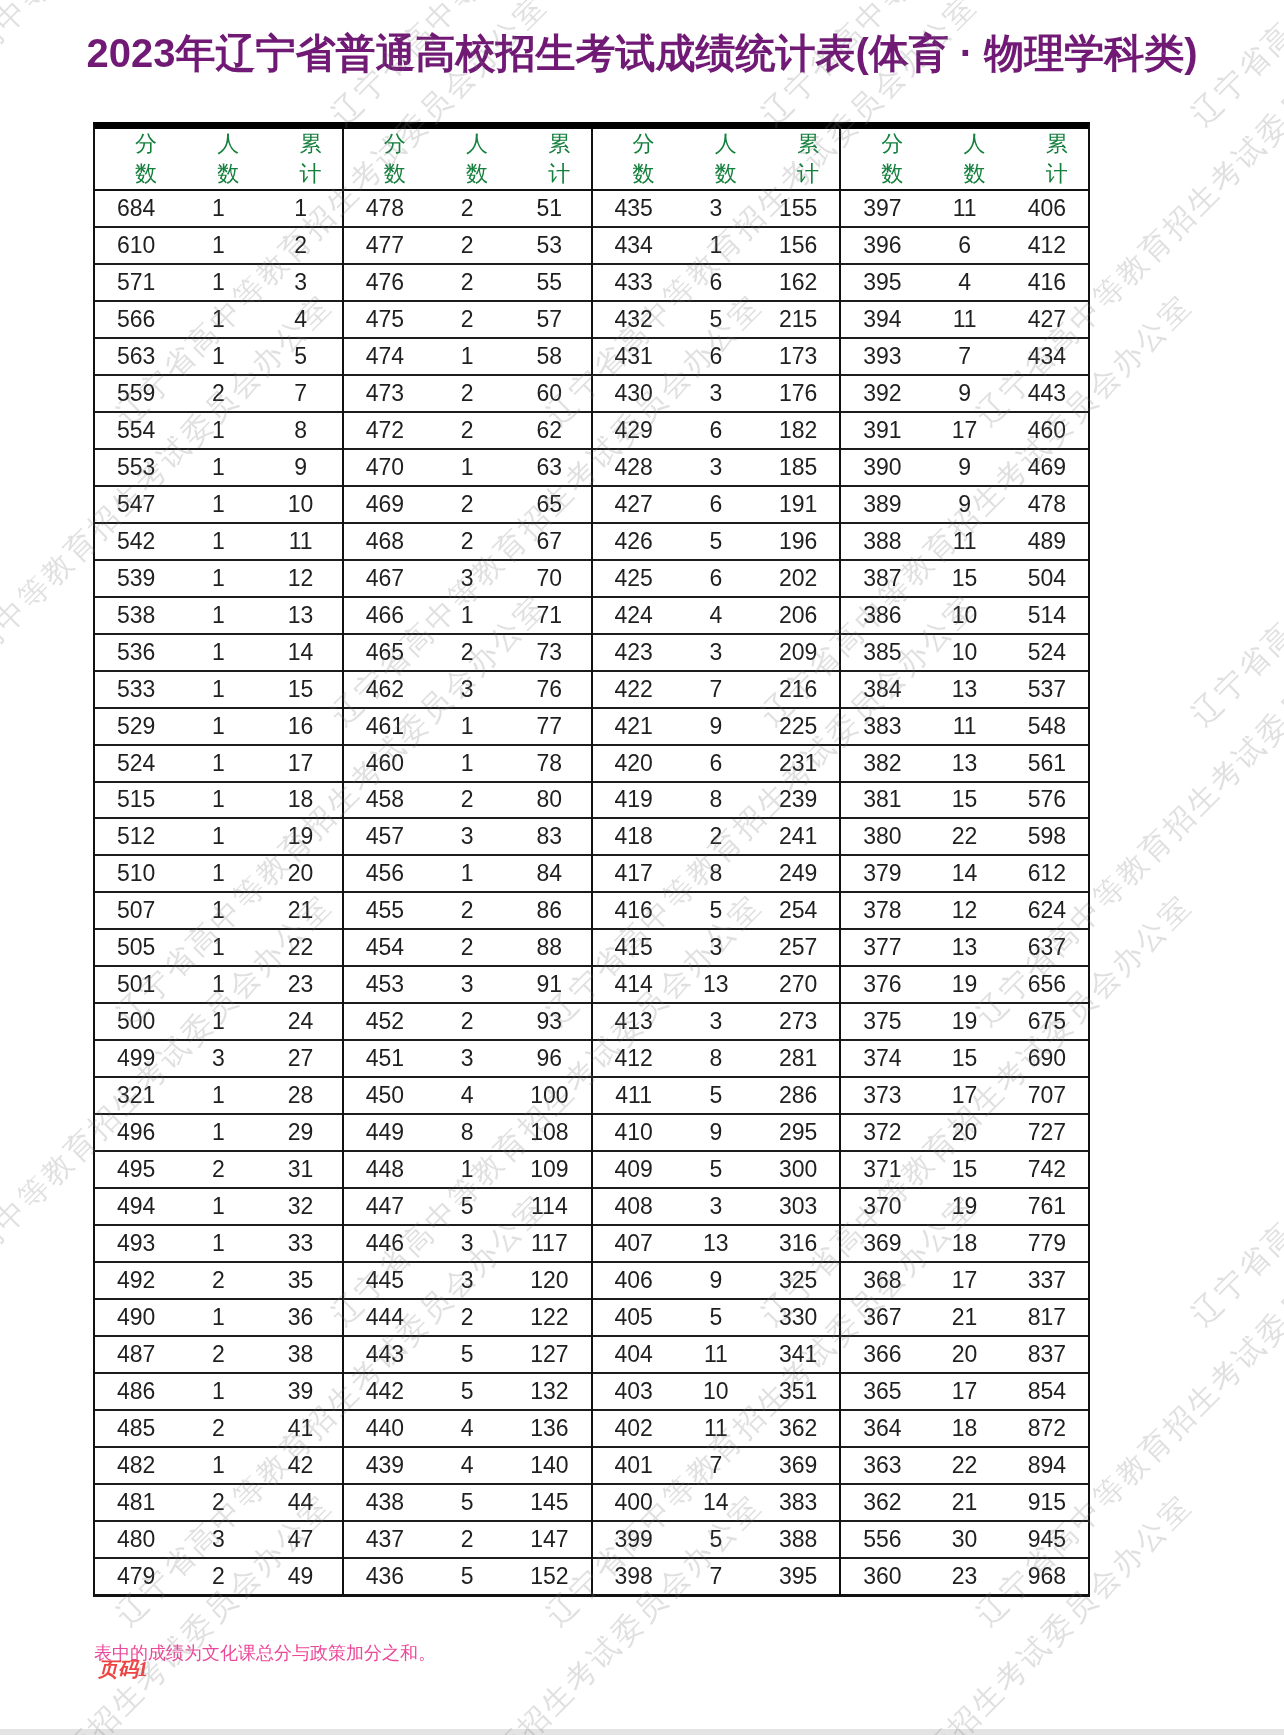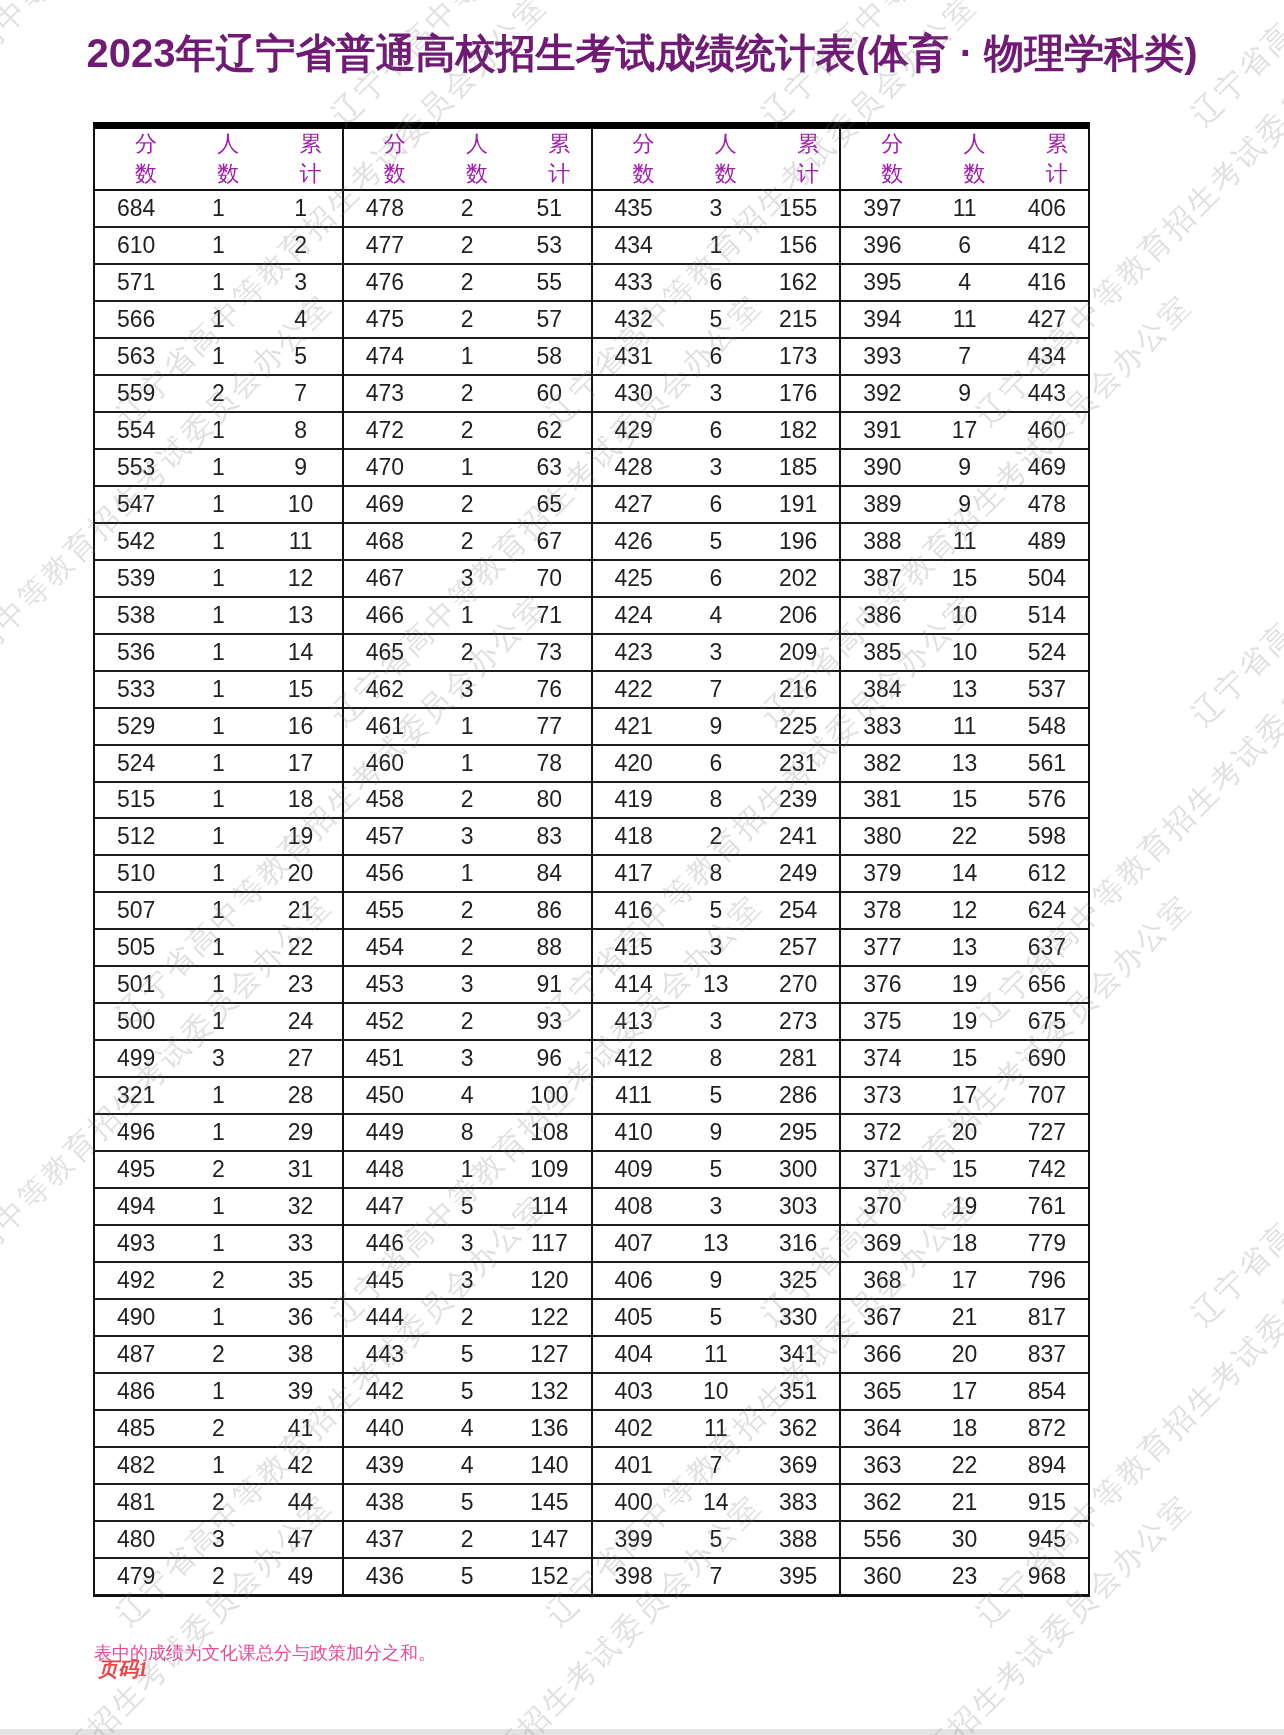--- a/index.html
+++ b/index.html
@@ -20,21 +20,21 @@
   }
   .group { flex:1; display:flex; flex-direction:column; min-width:0; }
   .group + .group { border-left:2.5px solid #111; }
   .row { flex:1; display:flex; border-bottom:2px solid #1c1c1c; }
   .row:last-child { border-bottom:none; }
   .row.head { flex:0 0 38px; border-bottom:2.5px solid #111; }
   .c {
     flex:1; display:flex; align-items:center; justify-content:center;
     font-size:23px; color:#1f1f1f;
   }
-  .head .c { font-size:22px; color:#a21caf;padding-left:40px; }
+  .head .c { font-size:22px; color:#15803d;padding-left:40px; }
   .footnote {
     position:absolute; left:94px; top:1610px; font-size:18px; color:#ec4899; z-index:2;margin-top:31px;
   }
   .page-number {
     position:absolute; left:98px; top:1656px; font-size:20px; font-style:italic;
     font-weight:600; color:#ef4444; z-index:2; font-family:"Liberation Serif", serif;
   }
   .wm { position:absolute; left:0; top:0; right:0; bottom:0; z-index:3; pointer-events:none; overflow:hidden; }
   .wm span {
     position:absolute; white-space:nowrap; transform:rotate(-45deg);
@@ -788,21 +788,21 @@
           <div class="c">761</div>
         </div>
         <div class="row">
           <div class="c">369</div>
           <div class="c">18</div>
           <div class="c">779</div>
         </div>
         <div class="row">
           <div class="c">368</div>
           <div class="c">17</div>
-          <div class="c">796</div>
+          <div class="c">337</div>
         </div>
         <div class="row">
           <div class="c">367</div>
           <div class="c">21</div>
           <div class="c">817</div>
         </div>
         <div class="row">
           <div class="c">366</div>
           <div class="c">20</div>
           <div class="c">837</div>

